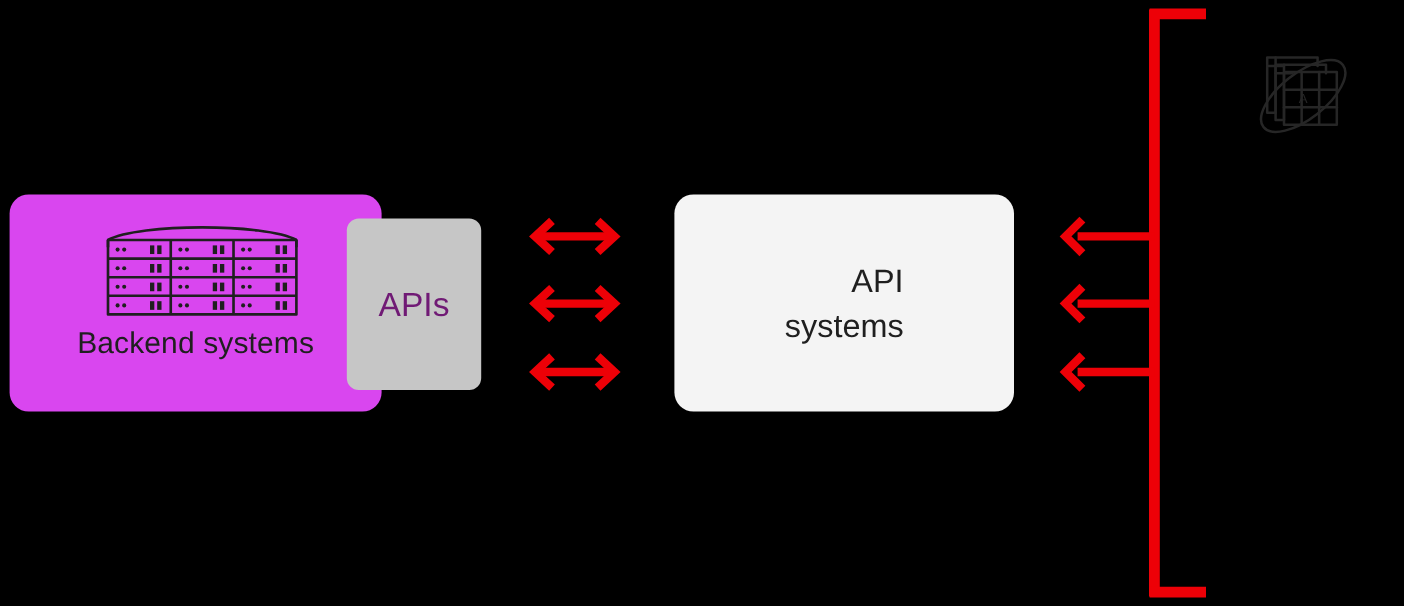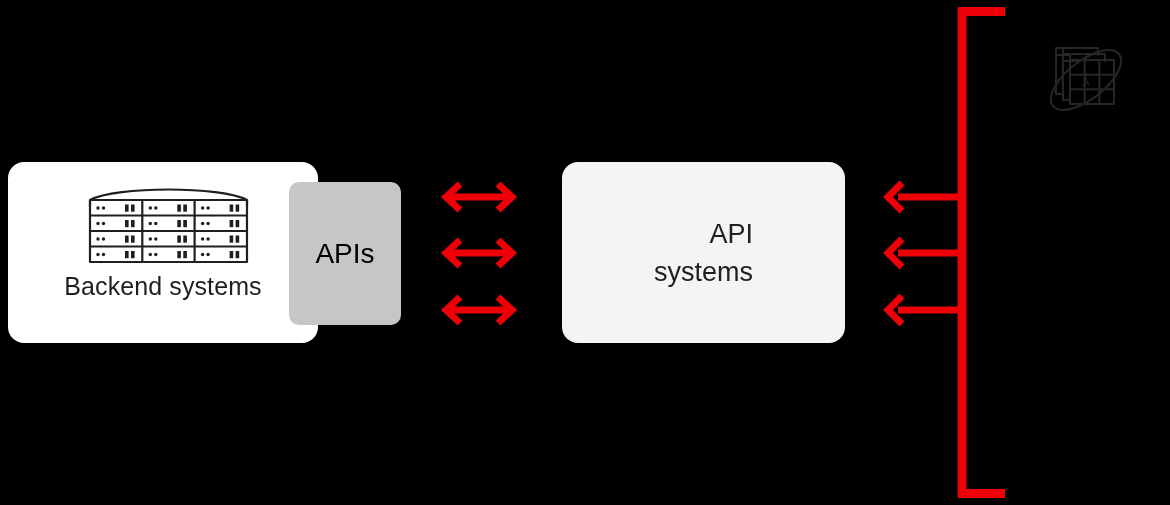--- a/index.html
+++ b/index.html
@@ -18,21 +18,21 @@
     overflow: hidden;
   }
 
   
   .backend-panel {
     position: absolute;
     left: 8px;
     top: 162px;
     width: 310px;
     height: 181px;
-    background: #ffffff;
+    background: #d946ef;
     border-radius: 16px;
   }
   .backend-label {
     position: absolute;
     left: 0;
     right: 0;
     top: 110px;
     text-align: center;
     font-size: 25px;
     color: #1f1f1f;
@@ -55,21 +55,21 @@
     width: 112px;
     height: 143px;
     background: #c6c6c6;
     border-radius: 10px;
     display: flex;
     align-items: center;
     justify-content: center;
   }
   .apis-label {
     font-size: 28px;
-    color: #000000;
+    color: #701a75;
   }
 
   
   .apim-panel {
     position: absolute;
     left: 562px;
     top: 162px;
     width: 283px;
     height: 181px;
     background: #f4f4f4;

